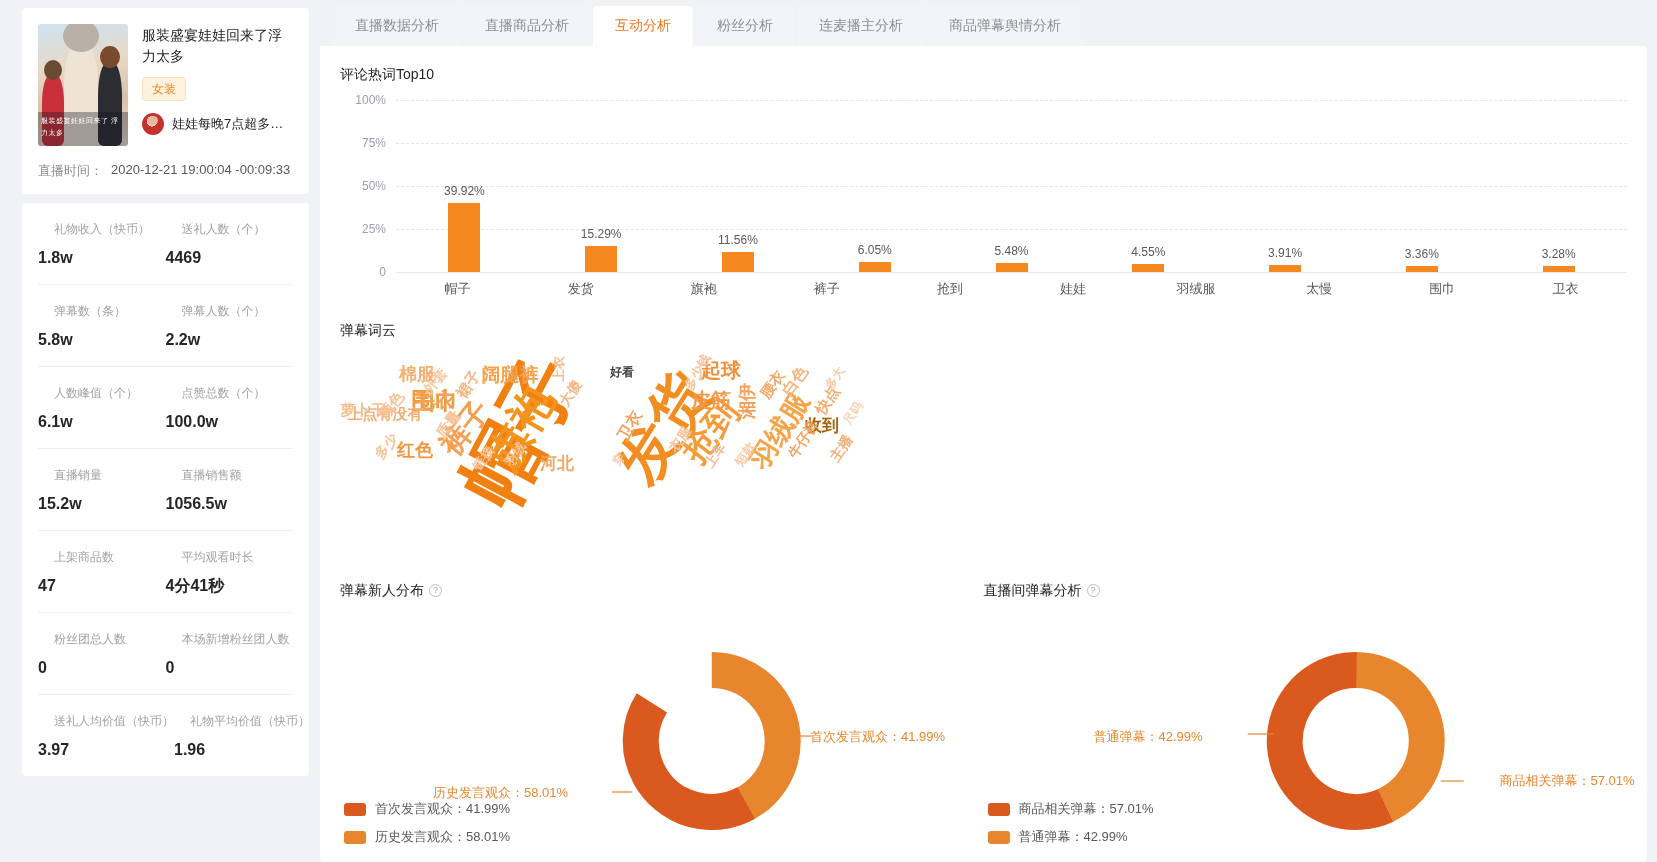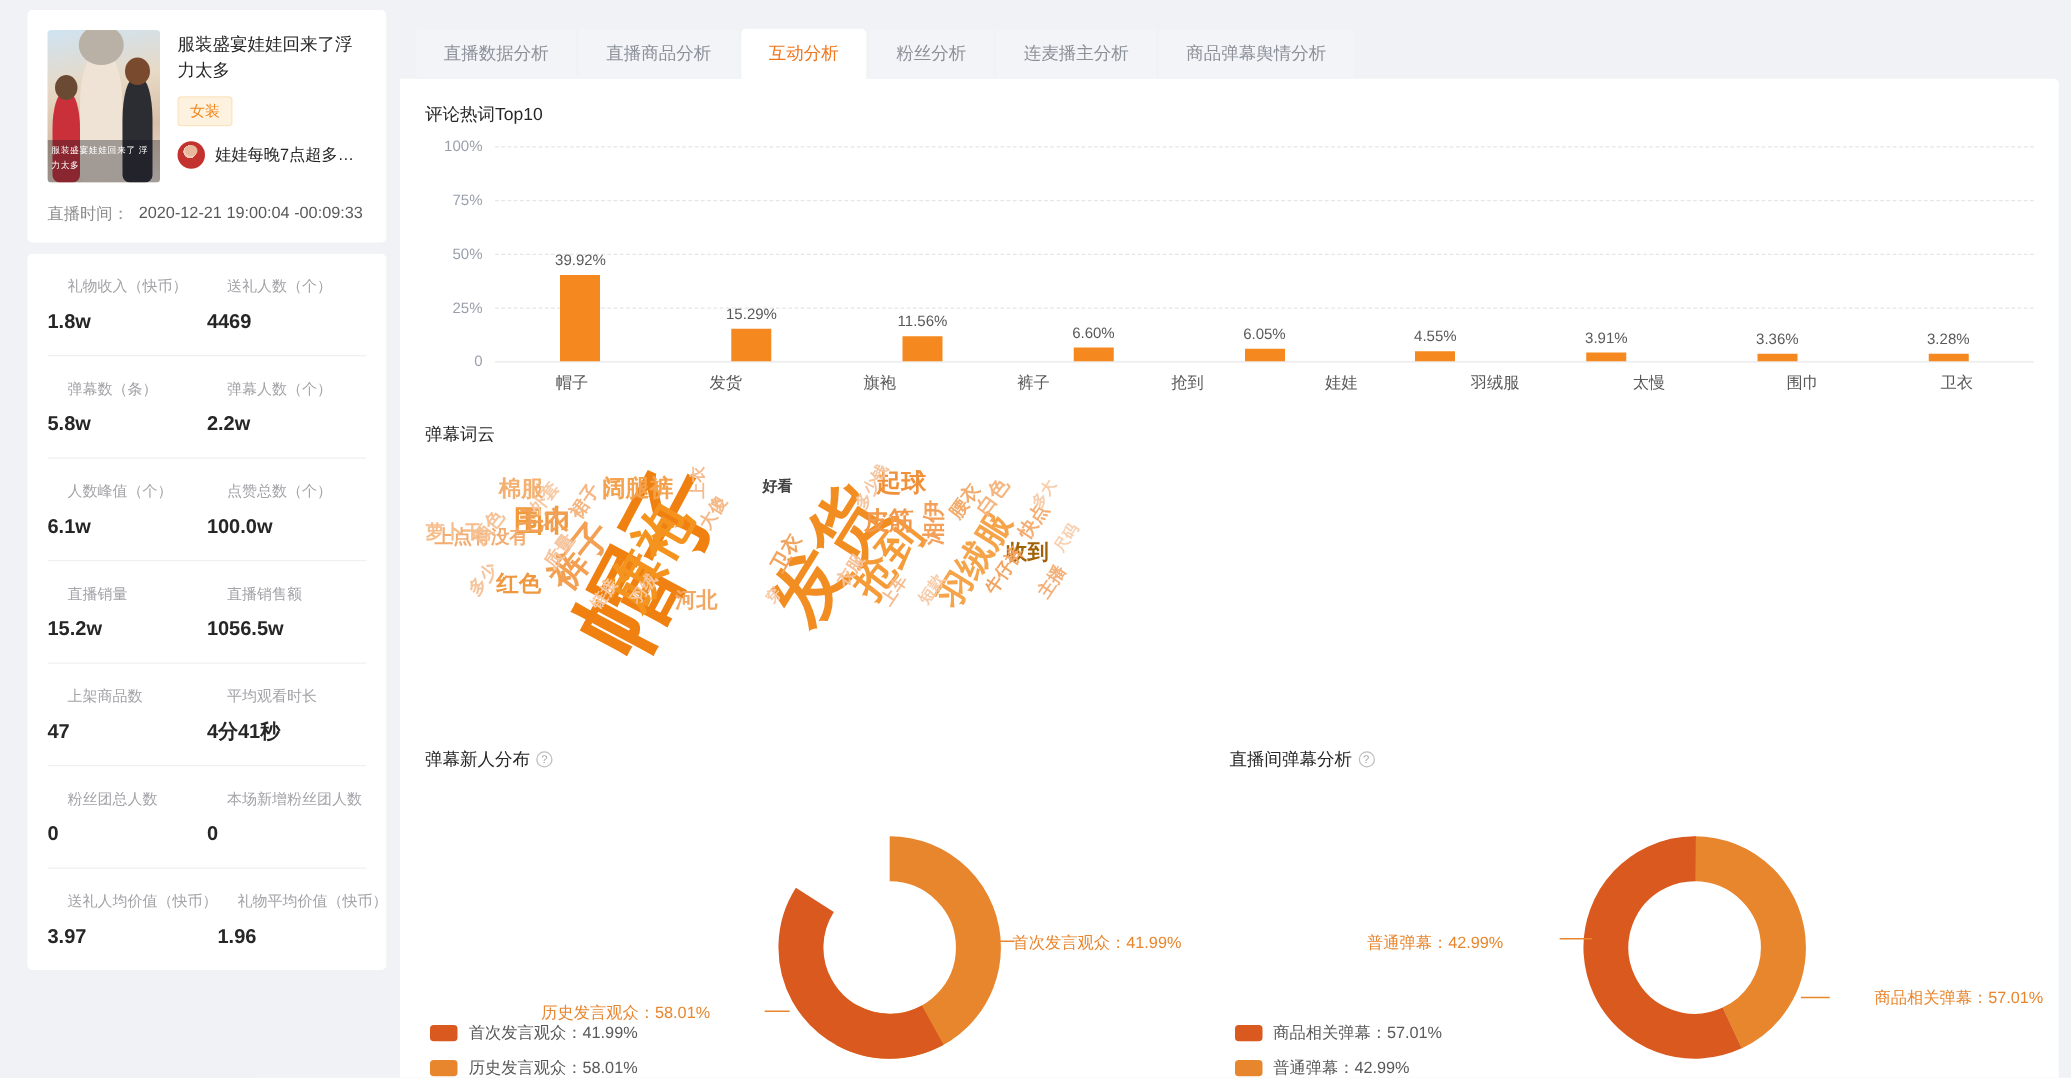--- a/index.html
+++ b/index.html
@@ -53,21 +53,21 @@
 
   .stats-card { background: #fff; border-radius: 4px; margin-top: 9px; padding: 0 16px; }
   .stat-row { display: flex; padding: 18px 0 16px 0; border-bottom: 1px solid #f0f0f0; }
   .stat-row:last-child { border-bottom: none; }
   .stat-cell { flex: 1 1 50%; }
   .stat-label { font-size: 12px; color: #a3a3a8; line-height: 17px; margin-bottom: 10px; white-space: nowrap; margin-left: 16px; }
   .stat-value { font-size: 16px; color: #262626; font-weight: bold; line-height: 20px; }
 
   
   .content { flex: 1 1 auto; min-width: 0; padding-right: 10px; }
-  .tabs { display: flex; height: 46px; align-items: flex-end; padding-left: 13px; gap: 2px; margin-top: 17px; }
+  .tabs { display: flex; height: 46px; align-items: flex-end; padding-left: 13px; gap: 2px; }
   .tab {
     height: 40px; padding: 0 22px; display: flex; align-items: center; justify-content: center;
     font-size: 14px; color: #8c9099; background: #f2f4f7; border-radius: 4px 4px 0 0;
     cursor: pointer; white-space: nowrap;
   }
   .tab.active { background: #fff; color: #f0751b; }
 
   .panel {
     background: #fff; border-radius: 0 4px 4px 4px; padding: 18px 20px 10px 20px;
     height: 816px;
@@ -259,26 +259,26 @@
             </div>
             <div class="bar-col">
               <div class="bar" style="height: 26.2988px; background: rgb(245, 137, 31);"></div>
               <div class="bar-val" style="bottom: 31.2988px;">15.29%</div>
             </div>
             <div class="bar-col">
               <div class="bar" style="height: 19.8832px; background: rgb(245, 137, 31);"></div>
               <div class="bar-val" style="bottom: 24.8832px;">11.56%</div>
             </div>
             <div class="bar-col">
-              <div class="bar" style="height: 11.352px; background: rgb(245, 137, 31);"></div>
-              <div class="bar-val" style="bottom: 16.352px;">6.60%</div>
-            </div>
-            <div class="bar-col">
               <div class="bar" style="height: 10.406px; background: rgb(245, 137, 31);"></div>
               <div class="bar-val" style="bottom: 15.406px;">6.05%</div>
+            </div>
+            <div class="bar-col">
+              <div class="bar" style="height: 9.4256px; background: rgb(245, 137, 31);"></div>
+              <div class="bar-val" style="bottom: 14.4256px;">5.48%</div>
             </div>
             <div class="bar-col">
               <div class="bar" style="height: 7.826px; background: rgb(245, 137, 31);"></div>
               <div class="bar-val" style="bottom: 12.826px;">4.55%</div>
             </div>
             <div class="bar-col">
               <div class="bar" style="height: 6.7252px; background: rgb(245, 137, 31);"></div>
               <div class="bar-val" style="bottom: 11.7252px;">3.91%</div>
             </div>
             <div class="bar-col">

